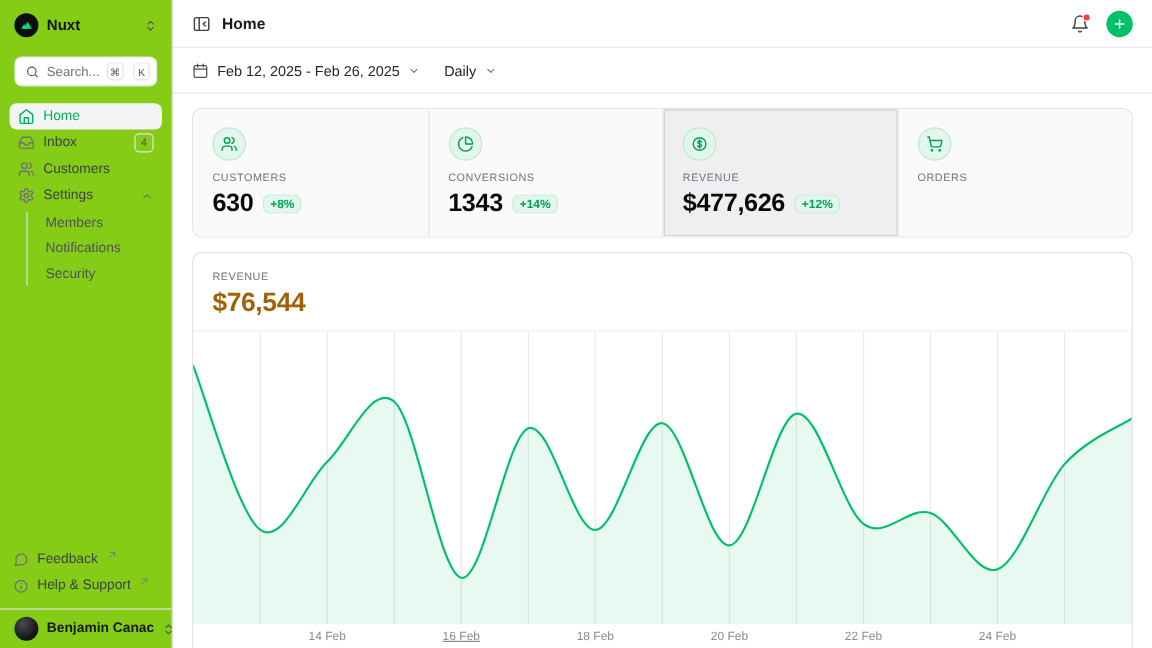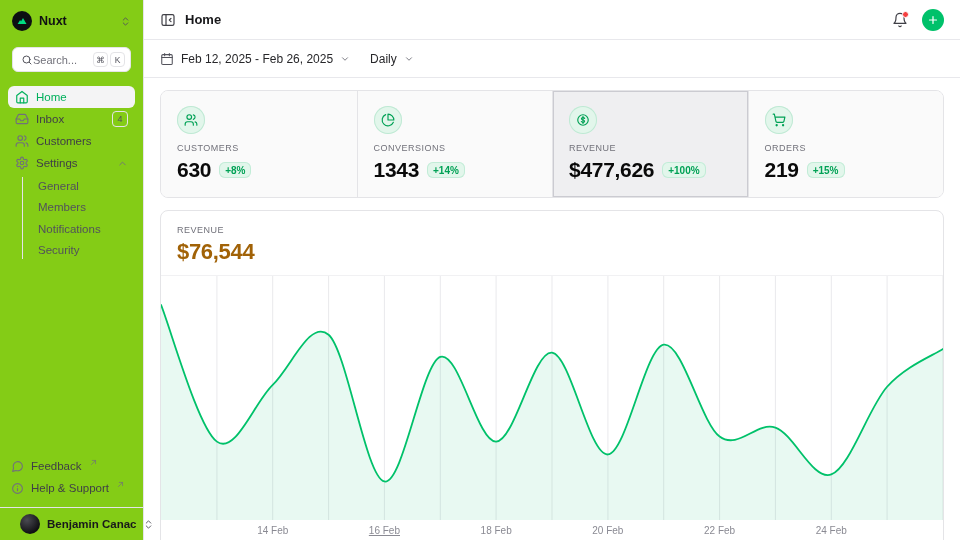--- a/index.html
+++ b/index.html
@@ -9,42 +9,42 @@
 
   
   .sidebar { width:144px; min-width:144px; border-right:1px solid #e4e4e7;
     display:flex; flex-direction:column; background:#84cc16; }
   .logo-row { display:flex; align-items:center; gap:7px; padding:10px 12px 0 12px; height:32px; cursor:pointer; }
   .brand-badge { width:20px; height:20px; border-radius:50%; background:#0c0f12;
     display:flex; align-items:center; justify-content:center; flex:0 0 auto; }
   .brand-name { font-size:12.5px; font-weight:700; color:#101113; flex:1; }
   .icon-updown { color:#52525b; display:flex; }
   .search-box { margin:15px 12px 6px 12px; height:25px; border:1px solid #e4e4e7; border-radius:6px;
-    display:flex; align-items:center; padding:0 5px 0 8px; cursor:text; background:#fff; }
+    display:flex; align-items:center; gap:6px; padding:0 5px 0 8px; cursor:text; background:#fff; }
   .search-box .ph { flex:1; font-size:11px; color:#71717a; }
   .kbd { width:15px; height:15px; border:1px solid #e4e4e7; border-radius:4px; font-size:8.5px;
     color:#52525b; display:flex; align-items:center; justify-content:center; background:#fff; }
   .kbd + .kbd { margin-left:2px; }
   .nav { padding:8px 8px 0 8px; font-size:11.5px; }
   .nav-item { height:22px; display:flex; align-items:center; gap:7px; padding:0 7px;
     border-radius:6px; color:#3f3f46; cursor:pointer; }
   .nav-item .nicon { color:#71717a; display:flex; }
   .nav-item.active { background:#f4f4f5; color:#00b05c; font-weight:500; }
   .nav-item.active .nicon { color:#00b05c; }
   .nav-badge { margin-left:auto; min-width:16px; height:16px; padding:0 3px; border:1px solid #e4e4e7;
     border-radius:4px; font-size:9px; color:#52525b; display:flex; align-items:center; justify-content:center; }
   .nav-chev { margin-left:auto; color:#71717a; display:flex; }
   .sub-list { position:relative; margin-top:1px; }
   .sub-list::before { content:""; position:absolute; left:14px; top:2px; bottom:2px; width:1px; background:#e4e4e7; }
   .sub-item { height:21.5px; display:flex; align-items:center; padding-left:30px; color:#52525b;
     border-radius:6px; cursor:pointer; }
   .side-bottom { margin-top:auto; padding:0 8px 8px 4px; font-size:11.5px; }
   .ext-arrow { color:#71717a; display:flex; position:relative; top:-4px; left:1px; }
   .user-row { border-top:1px solid #e4e4e7; height:33px; display:flex; align-items:center;
-    gap:7px; padding:0 20px; cursor:pointer; }
+    gap:7px; padding:0 12px; cursor:pointer; }
   .avatar { width:20px; height:20px; border-radius:50%; flex:0 0 auto;
     background:radial-gradient(circle at 35% 30%, #4a4a52, #111114 70%); }
   .user-name { font-size:11.5px; font-weight:600; color:#18181b; flex:1; white-space:nowrap; }
 
   
   .main { flex:1; display:flex; flex-direction:column; min-width:0; }
   .app-header { height:40px; border-bottom:1px solid #e8e8ec; display:flex; align-items:center;
     gap:9px; padding:0 16px; }
   .collapse-btn { color:#3f3f46; display:flex; cursor:pointer; }
   .page-title { font-size:13px; font-weight:700; }
@@ -161,23 +161,20 @@
         </span>
         <span>Settings</span>
         <span class="nav-chev">
           <svg width="11" height="11" viewBox="0 0 24 24" fill="none" stroke="currentColor" stroke-width="2" stroke-linecap="round" stroke-linejoin="round">
               <path d="m18 15-6-6-6 6"></path>
             </svg>
         </span>
       </div>
       <div class="sub-list">
         <div class="sub-item">
-            <span>General</span>
-          </div>
-        <div class="sub-item">
             <span>Members</span>
           </div>
         <div class="sub-item">
             <span>Notifications</span>
           </div>
         <div class="sub-item">
             <span>Security</span>
           </div>
       </div>
     </nav>
@@ -310,36 +307,32 @@
           <span class="stat-icon">
             <svg width="14" height="14" viewBox="0 0 24 24" fill="none" stroke="currentColor" stroke-width="2" stroke-linecap="round" stroke-linejoin="round">
                 <circle cx="12" cy="12" r="9"></circle>
                 <path d="M14.8 9.2c-.5-.9-1.6-1.4-2.8-1.4-1.5 0-2.7.8-2.7 2 0 2.7 5.4 1.5 5.4 4.2 0 1.2-1.2 2-2.7 2-1.2 0-2.3-.5-2.8-1.4"></path>
                 <path d="M12 6v12"></path>
               </svg>
           </span>
           <div class="stat-label">REVENUE</div>
           <div class="stat-value-row">
             <span class="stat-value">$477,626</span>
-            <span class="stat-delta">+100%</span>
+            <span class="stat-delta">+12%</span>
           </div>
         </div>
         <div class="stat">
           <span class="stat-icon">
             <svg width="14" height="14" viewBox="0 0 24 24" fill="none" stroke="currentColor" stroke-width="2" stroke-linecap="round" stroke-linejoin="round">
                 <circle cx="8" cy="21" r="1"></circle>
                 <circle cx="19" cy="21" r="1"></circle>
                 <path d="M2.05 2.05h2l2.66 12.42a2 2 0 0 0 2 1.58h9.78a2 2 0 0 0 1.95-1.57l1.65-7.43H5.12"></path>
               </svg>
           </span>
           <div class="stat-label">ORDERS</div>
-          <div class="stat-value-row">
-            <span class="stat-value">219</span>
-            <span class="stat-delta">+15%</span>
-          </div>
         </div>
       </div>
 
       <div class="chart-card">
         <div class="chart-head">
           <div class="chart-label">REVENUE</div>
           <div class="chart-value">$76,544</div>
         </div>
         <div class="plot">
           <svg id="revchart" preserveAspectRatio="none" viewBox="0 0 782 245">

